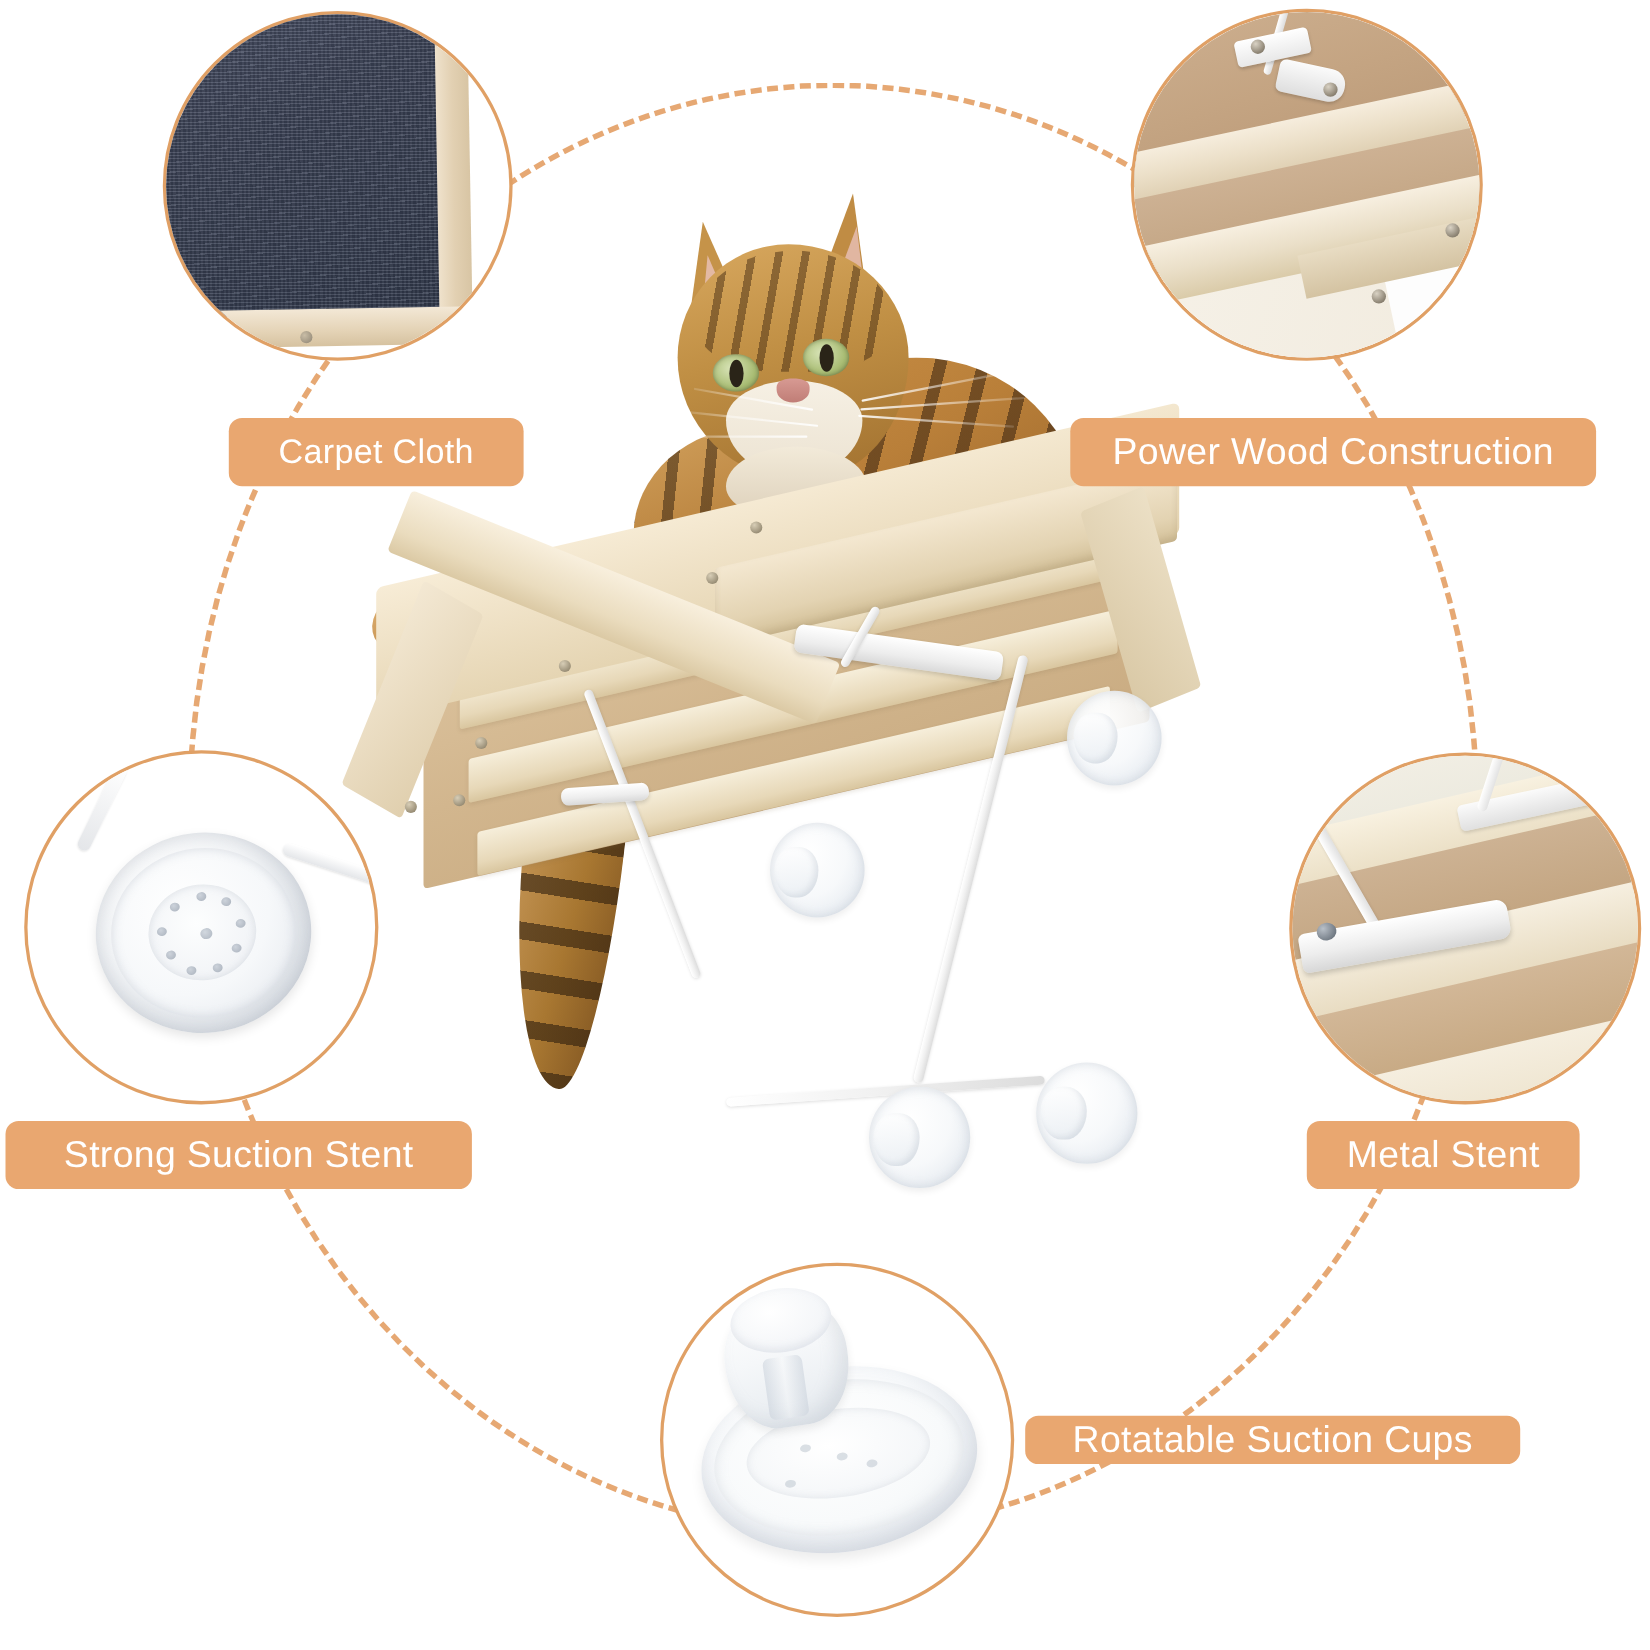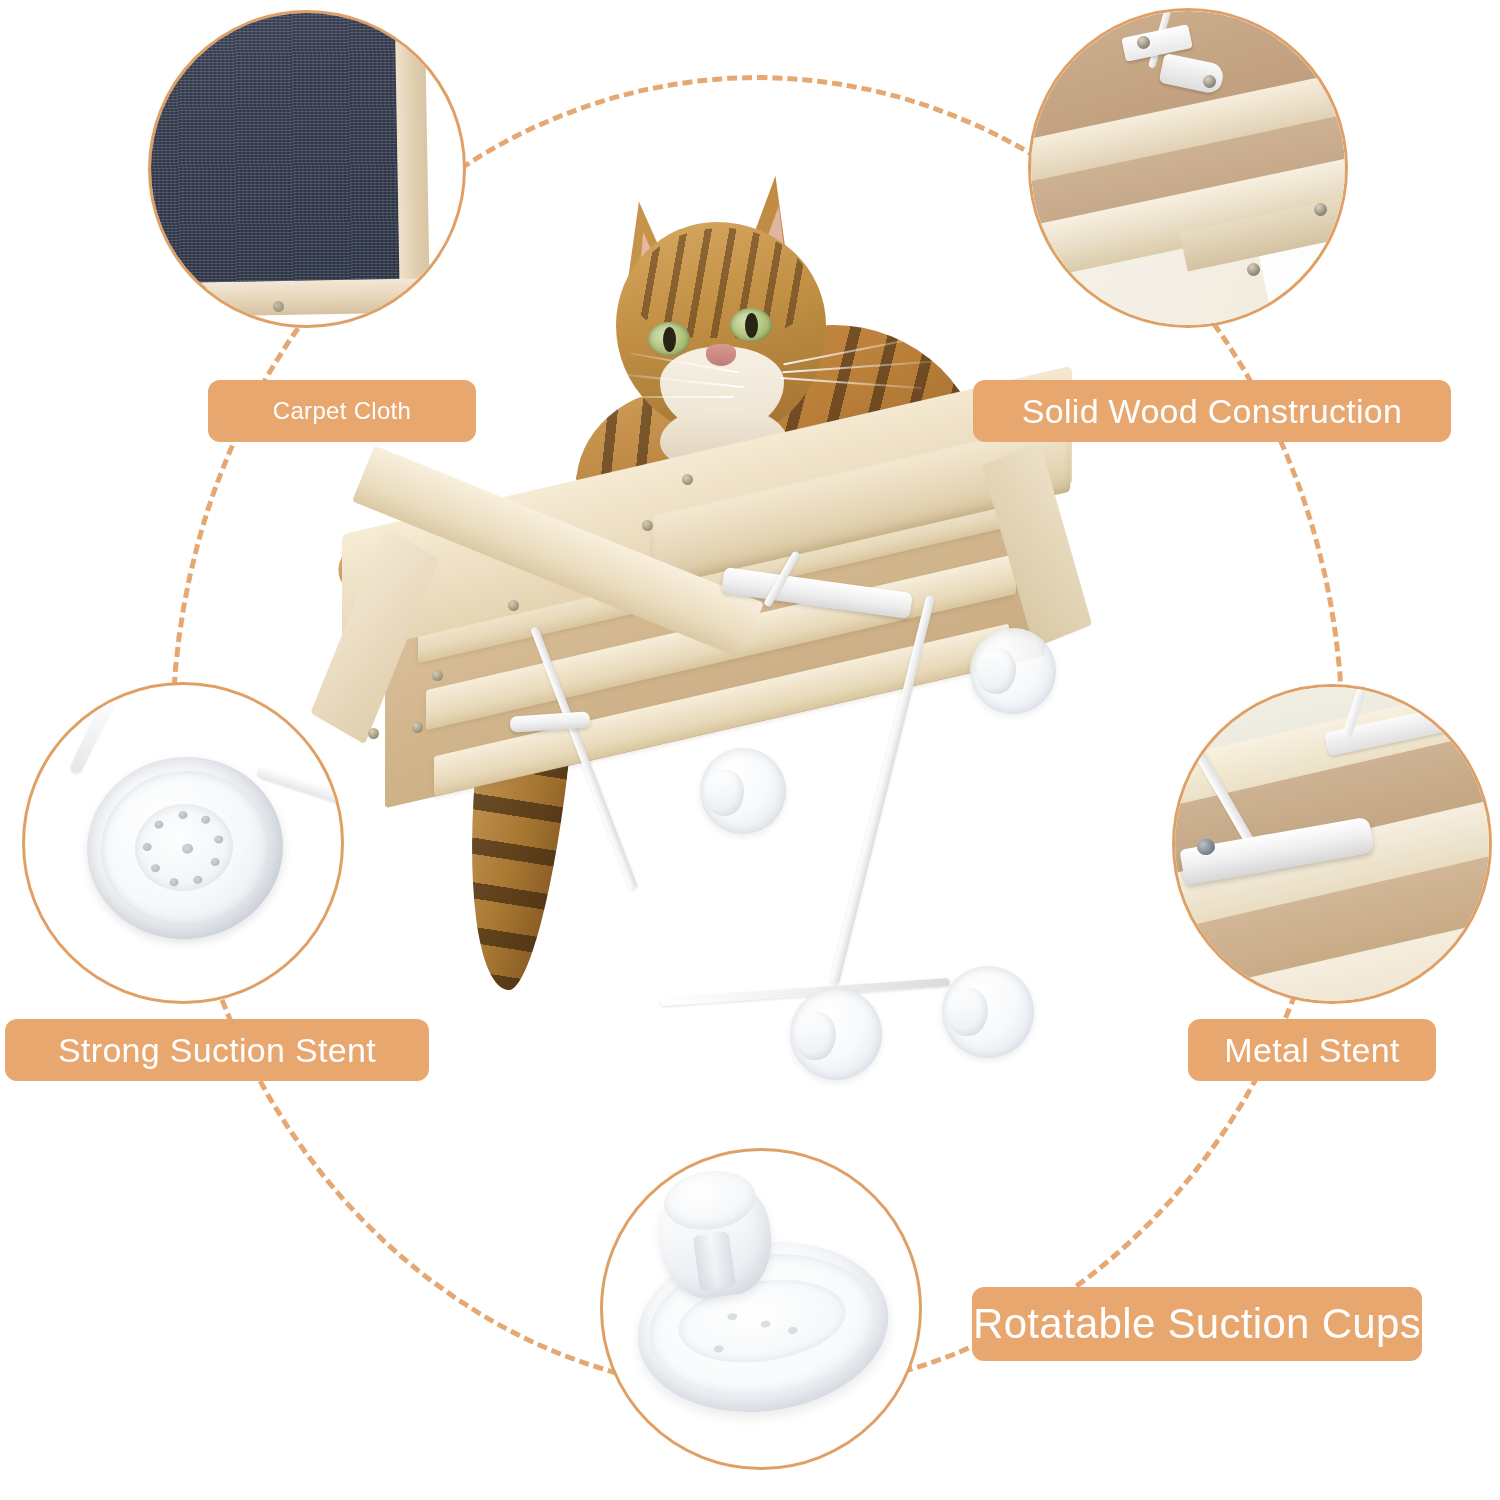--- a/index.html
+++ b/index.html
@@ -522,25 +522,25 @@
     border-radius: 12px;
     font-family: "Liberation Sans", sans-serif;
     font-weight: 400;
     display: flex;
     align-items: center;
     justify-content: center;
     letter-spacing: 0.3px;
     white-space: nowrap;
     box-sizing: border-box;
   }
-  #label-carpet       { left: 208px;  top: 380px;  width: 268px; height: 62px; font-size: 24px; }
+  #label-carpet       { left: 208px;  top: 380px;  width: 268px; height: 62px; font-size: 31px; }
   #label-wood         { left: 973px;  top: 380px;  width: 478px; height: 62px; font-size: 34px; }
   #label-suction      { left: 5px;    top: 1019px; width: 424px; height: 62px; font-size: 34px; }
   #label-stent        { left: 1188px; top: 1019px; width: 248px; height: 62px; font-size: 34px; }
-  #label-rotatable    { left: 972px;  top: 1287px; width: 450px; height: 74px; font-size: 42px; }
+  #label-rotatable    { left: 932px;  top: 1287px; width: 450px; height: 44px; font-size: 34px; }
 </style>
 </head>
 <body>
 
 <div id="stage">
 
   <div class="dashed-ring"></div>
 
   <div id="product">
 
@@ -697,21 +697,21 @@
       </div>
       <div class="rs-knob">
         <div class="rs-knob-top"></div>
         <div class="rs-knob-slot"></div>
       </div>
     </div>
   </div>
 
   <div class="label" id="label-carpet">Carpet Cloth</div>
 
-  <div class="label" id="label-wood">Solid Wood Construction</div>
+  <div class="label" id="label-wood">Power Wood Construction</div>
 
   <div class="label" id="label-suction">Strong Suction Stent</div>
 
   <div class="label" id="label-stent">Metal Stent</div>
 
   <div class="label" id="label-rotatable">Rotatable Suction Cups</div>
 
 </div>
 
 </body></html>

